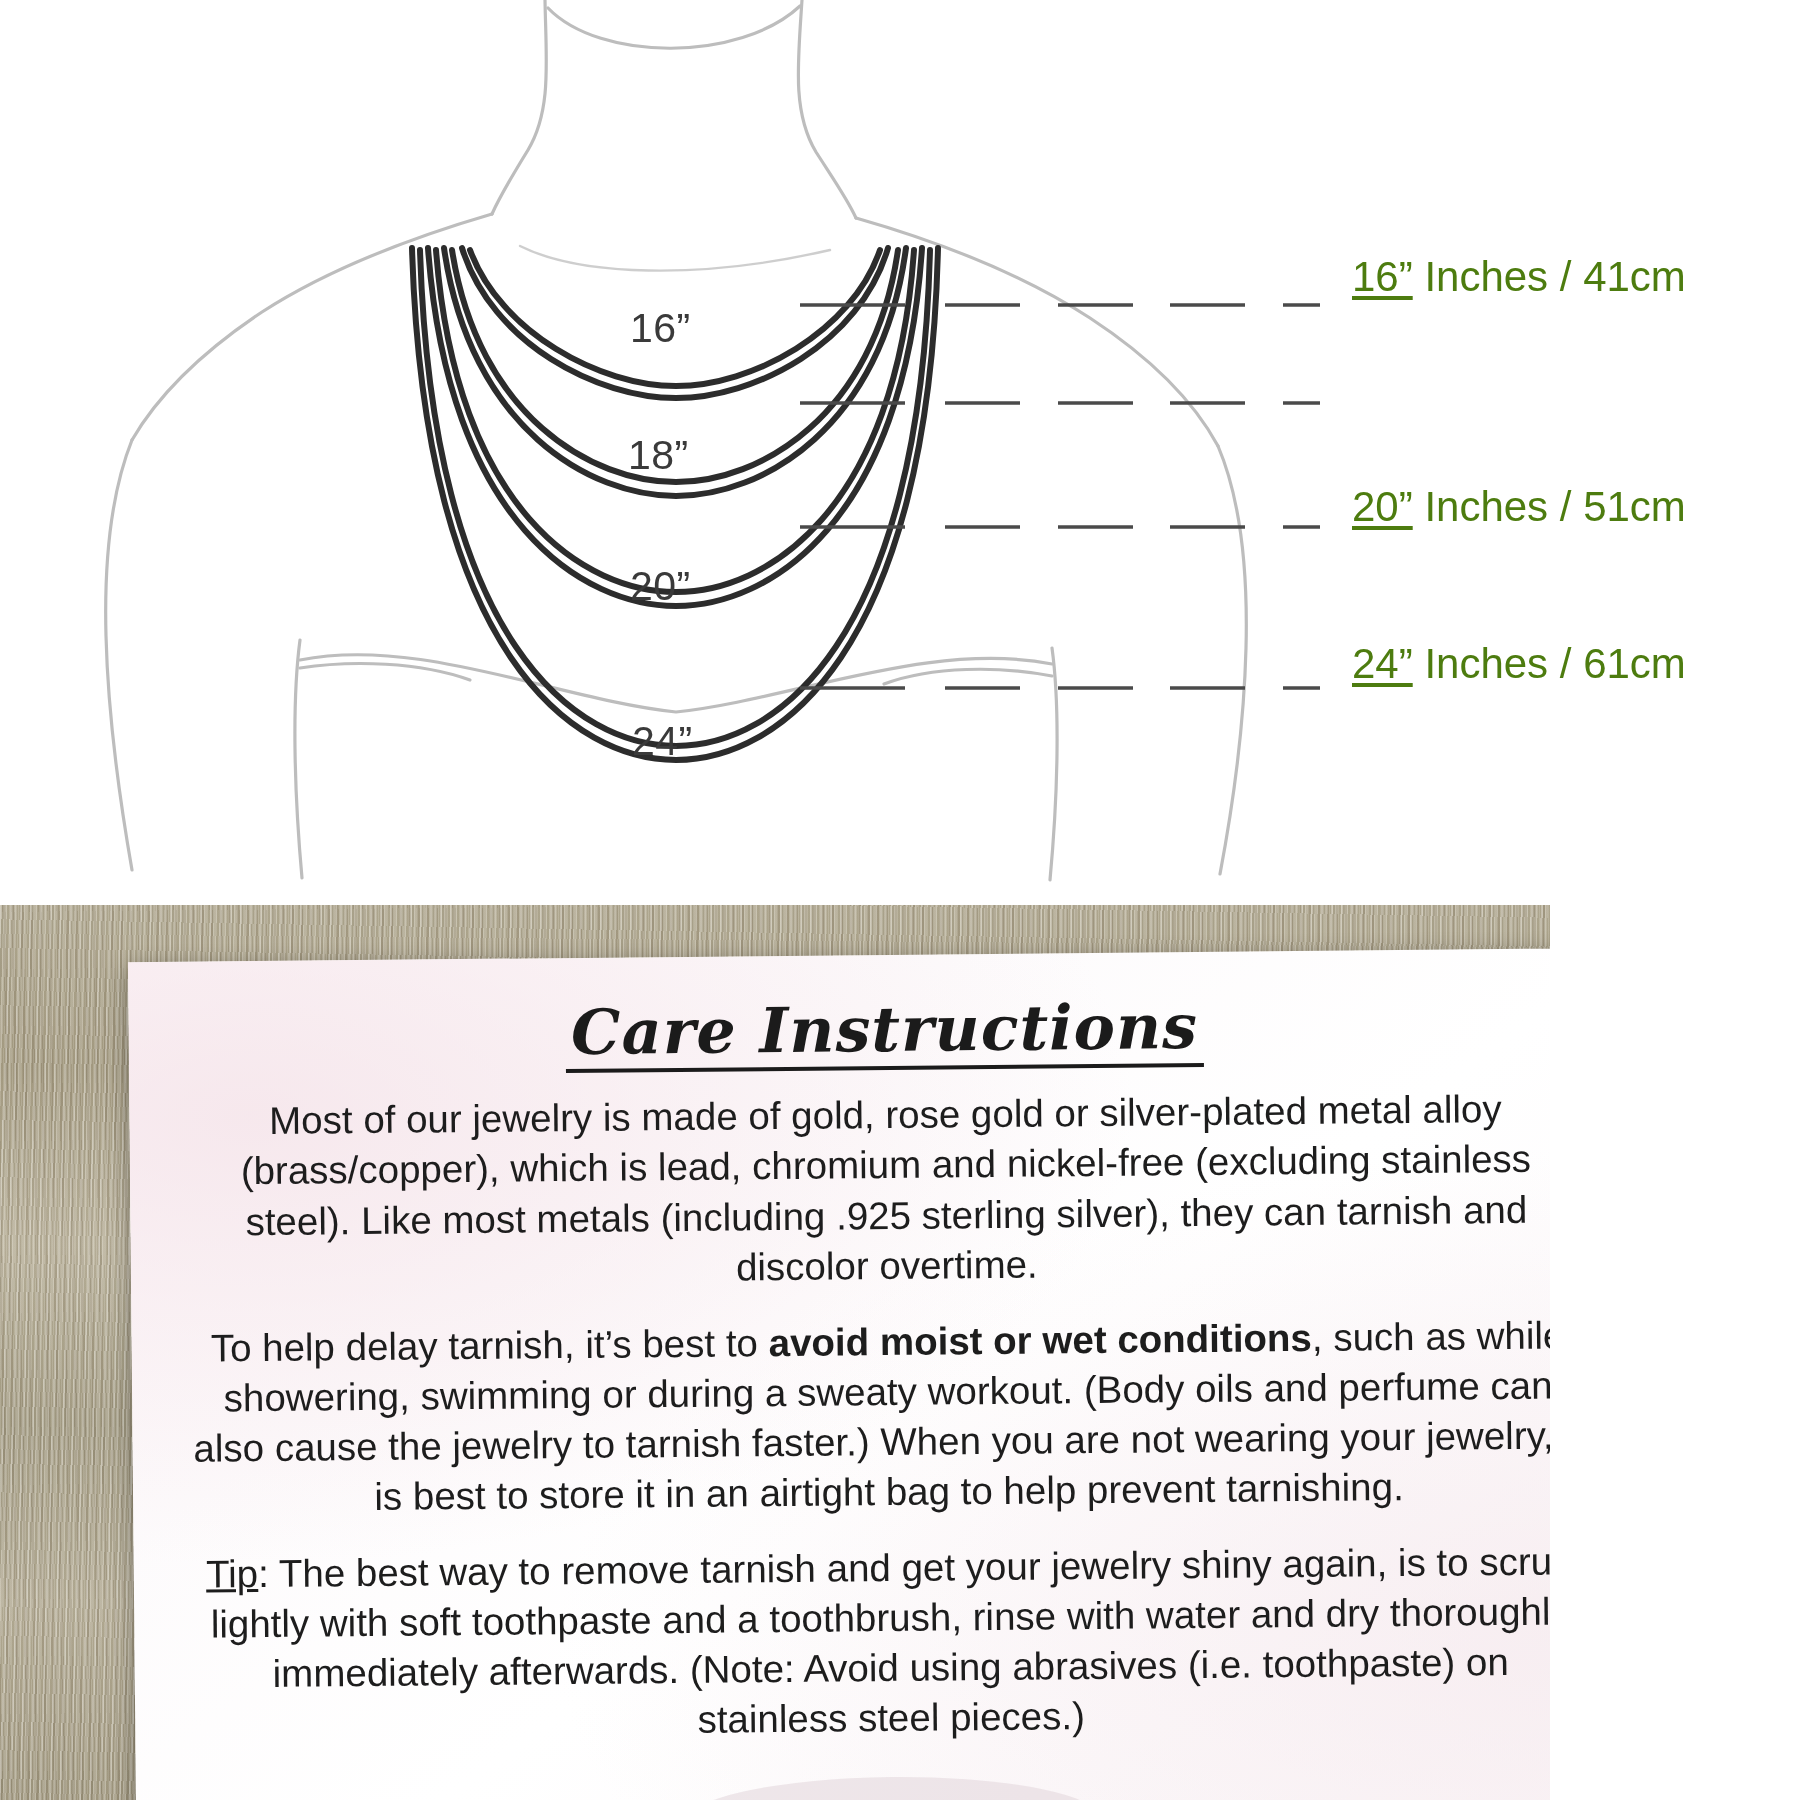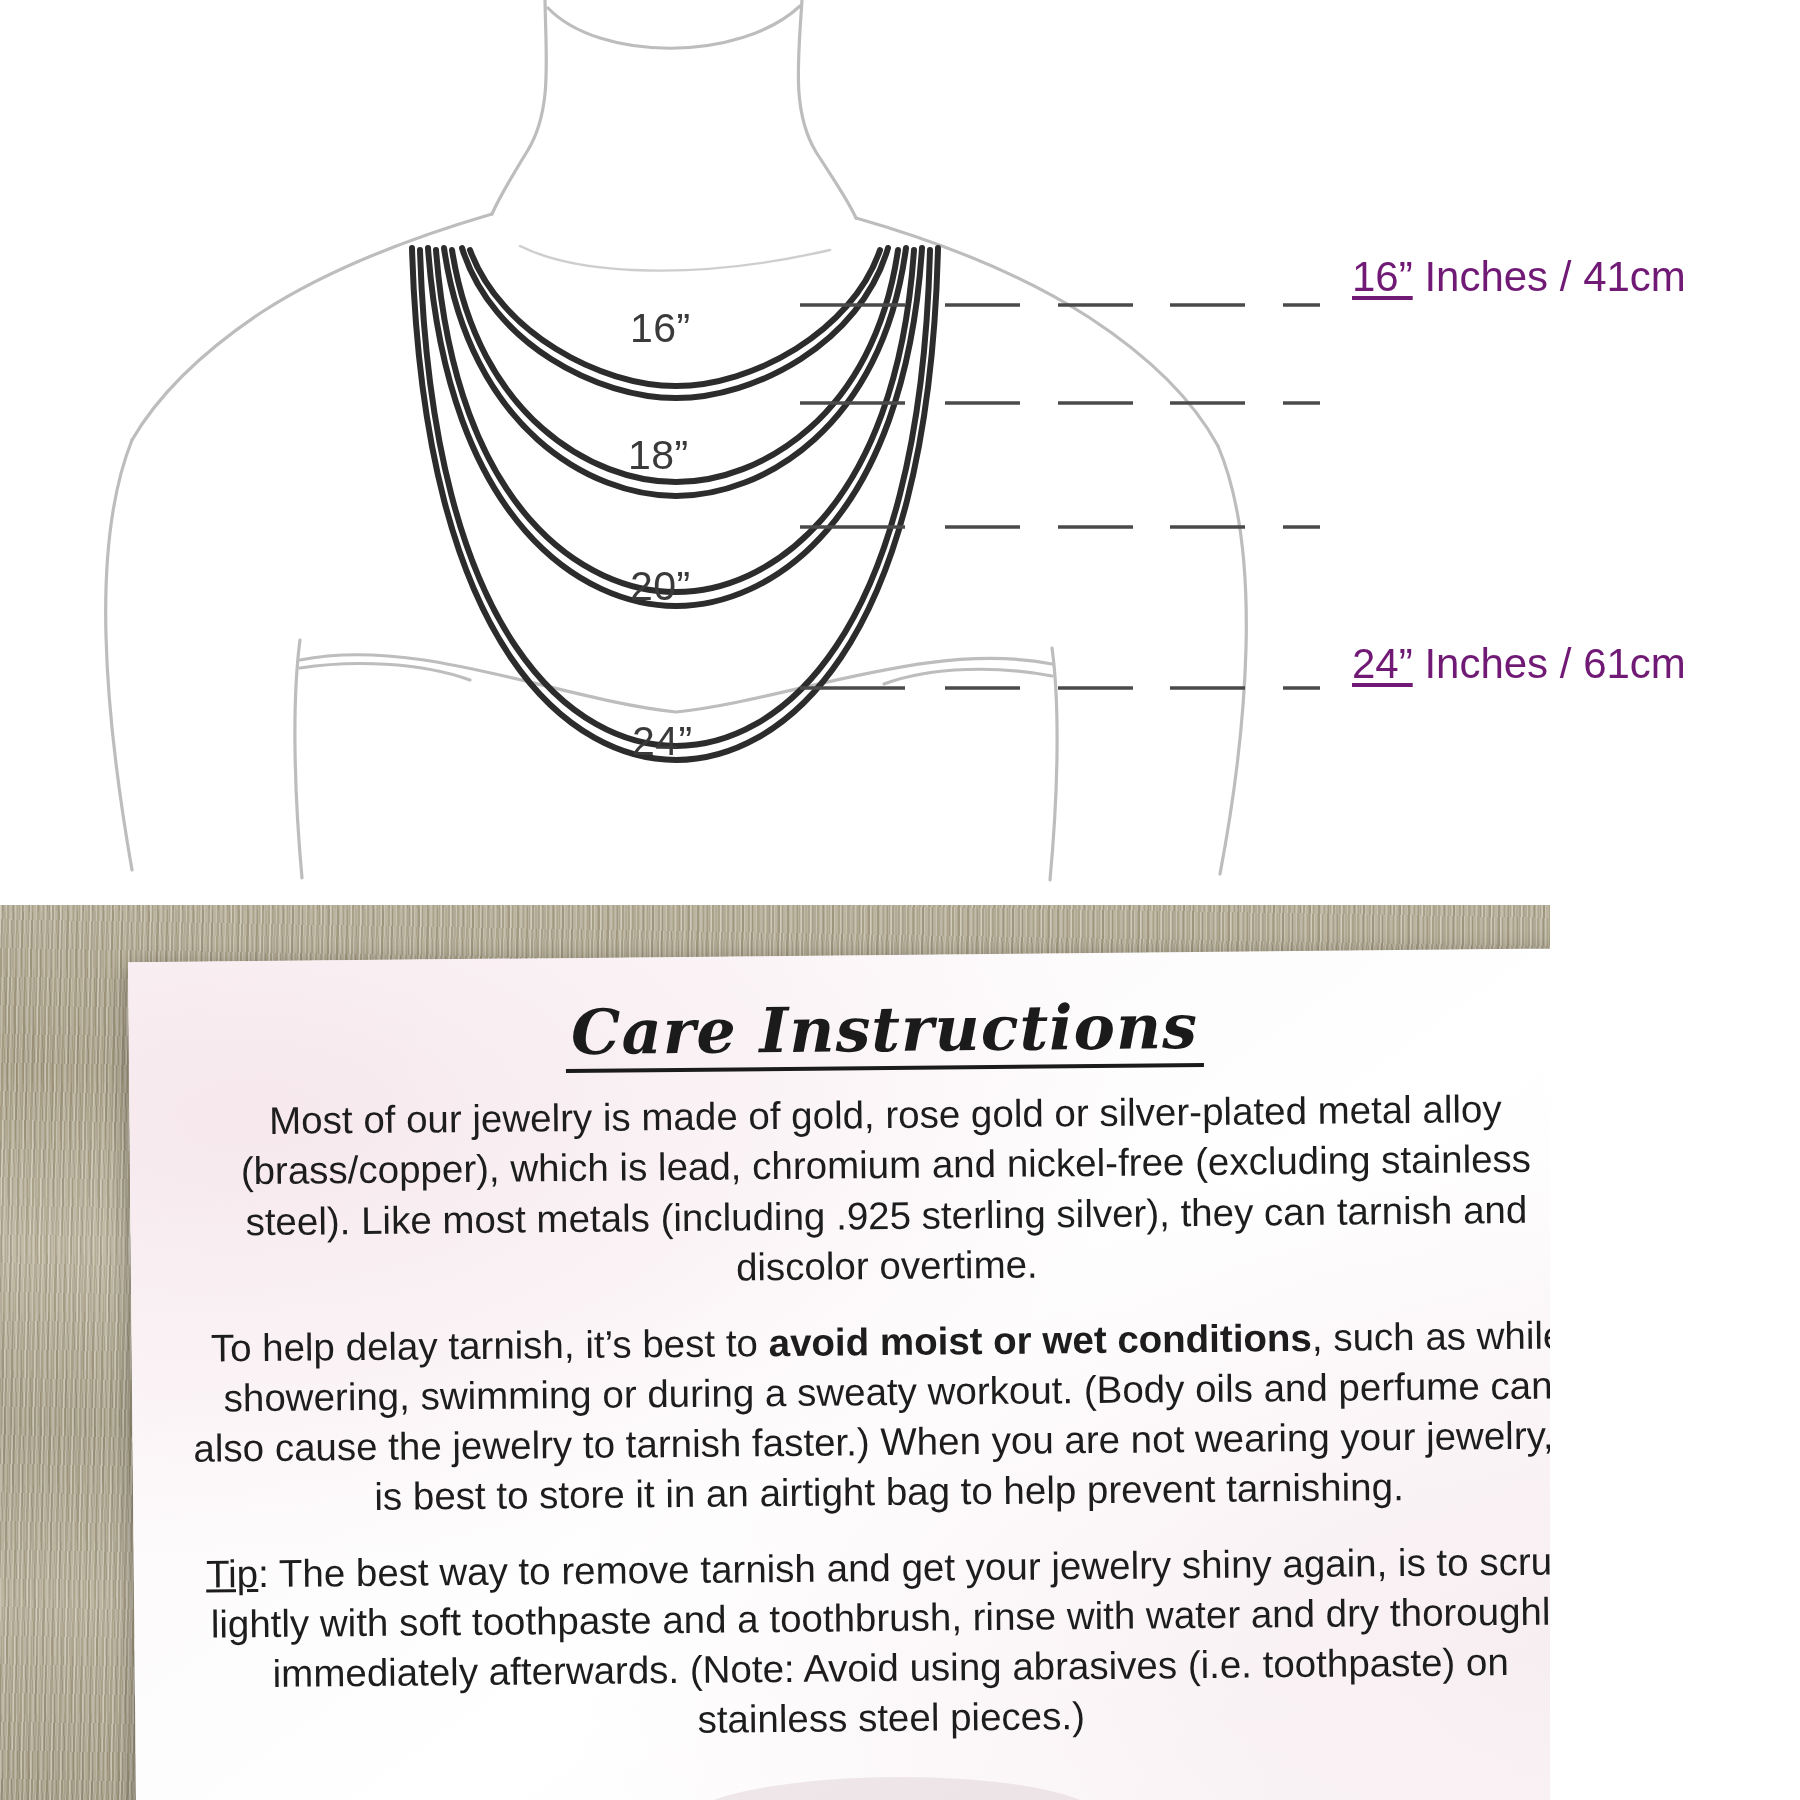--- a/index.html
+++ b/index.html
@@ -43,21 +43,21 @@
     font-size: 41px;
     color: #3a3a3a;
     letter-spacing: 0.5px;
     white-space: nowrap;
   }
 
   .side-label {
     position: absolute;
     font-family: "Liberation Sans", sans-serif;
     font-size: 42px;
-    color: #701a75;
+    color: #4d7c0f;
     white-space: nowrap;
   }
   .side-label .inch {
     text-decoration: underline;
     text-underline-offset: 5px;
   }
 
   
   #care-panel {
     position: absolute;
@@ -244,20 +244,26 @@
     <div class="len-label" style="left:632px; top:718px;">24”</div>
 
     <div class="side-label" style="left:1352px; top:253px;">
       <span class="inch">16”</span>
       <span>Inches</span>
       <span>/</span>
       <span>41cm</span>
     </div>
 
 
+    <div class="side-label" style="left:1352px; top:483px;">
+      <span class="inch">20”</span>
+      <span>Inches</span>
+      <span>/</span>
+      <span>51cm</span>
+    </div>
 
     <div class="side-label" style="left:1352px; top:640px;">
       <span class="inch">24”</span>
       <span>Inches</span>
       <span>/</span>
       <span>61cm</span>
     </div>
   </div>
 
   <div id="care-panel">

